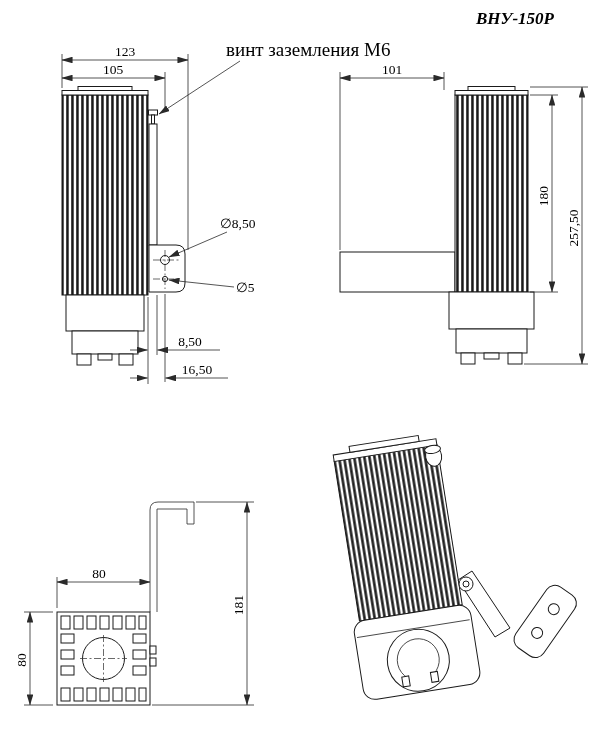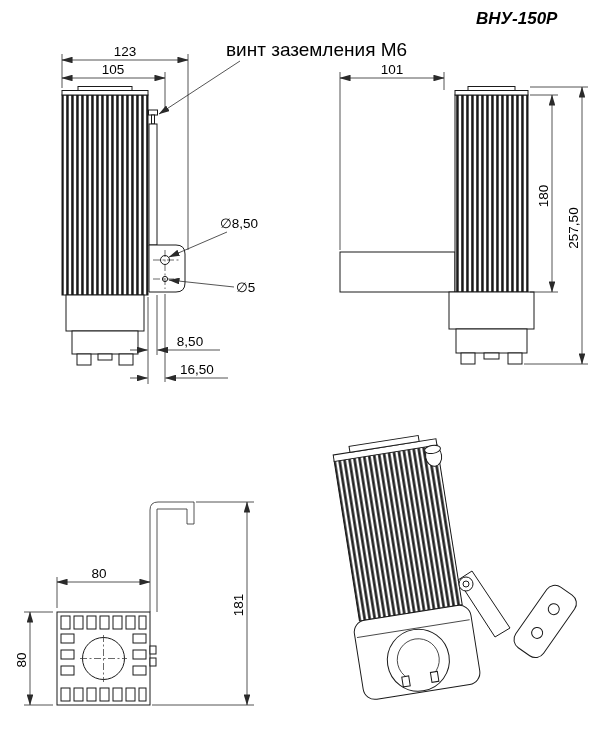--- a/index.html
+++ b/index.html
@@ -1,18 +1,18 @@
 <!DOCTYPE html>
 <html><head>
 <meta charset="utf-8">
 <style>
   html,body{margin:0;padding:0;background:#fff;}
   .sheet{
     width:602px;height:754px;background:#fff;position:relative;overflow:hidden;
-    font-family:Liberation Sans, sans-serif;
+    font-family:Liberation Serif, serif;
   }
   svg{display:block;}
   .o{fill:#ffffff;stroke:#1a1a1a;stroke-width:1;}
   .fins{stroke:#1a1a1a;stroke-width:1;}
   .dl{stroke:#2a2a2a;stroke-width:0.8;fill:none;}
   .cl{stroke:#2a2a2a;stroke-width:0.7;fill:none;stroke-dasharray:7 2.5 2 2.5;}
   .dim-text{font-size:13.5px;fill:#000;}
   .label-text{font-size:19px;fill:#000;}
   .title-text{font-size:17px;font-style:italic;font-weight:bold;fill:#000;}
 </style>

